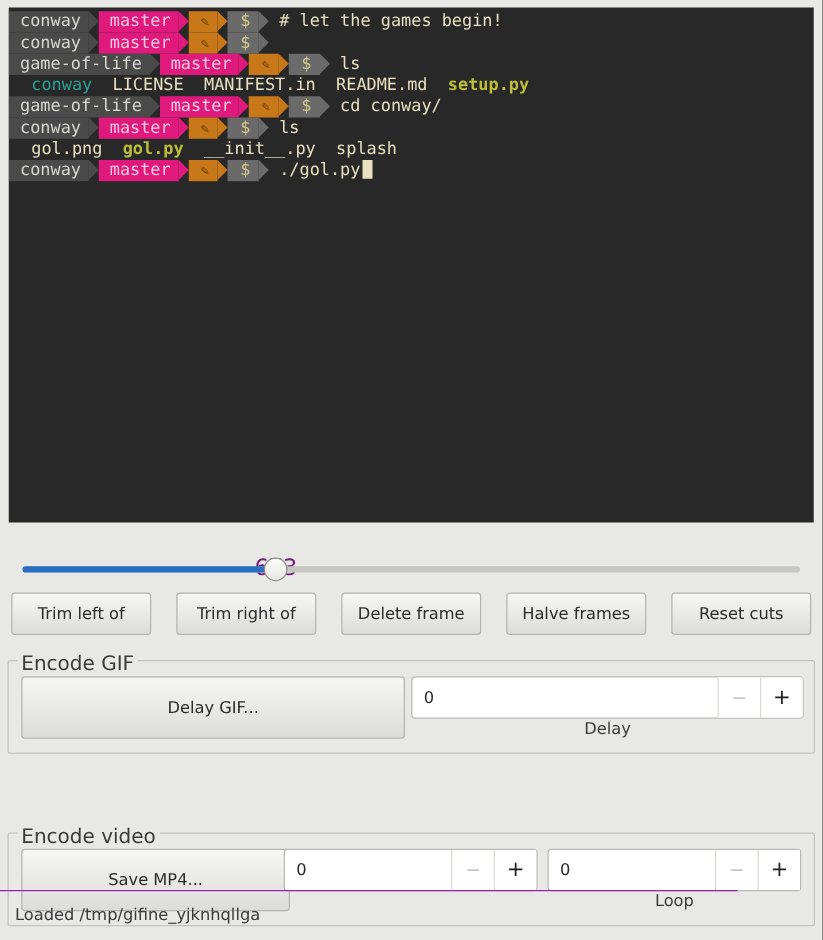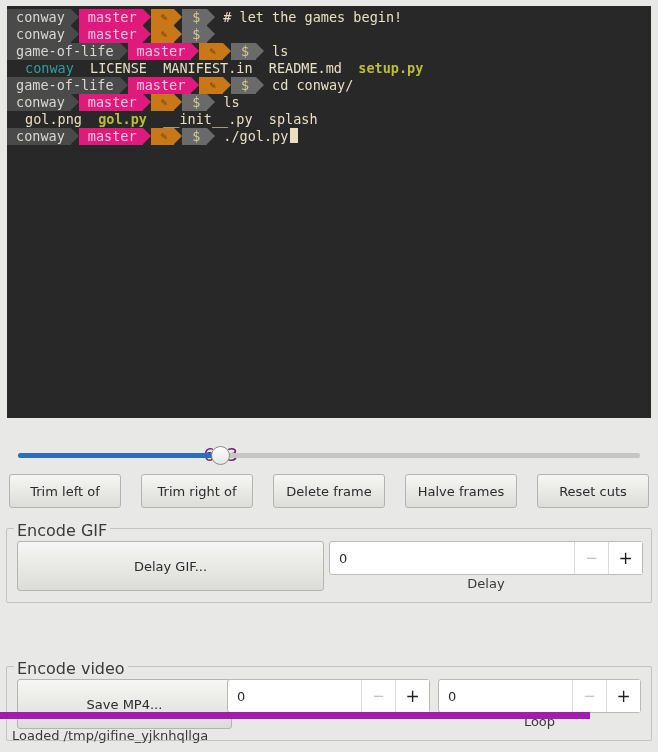--- a/index.html
+++ b/index.html
@@ -231,21 +231,21 @@
   #loop-spin { left: 431px; top: 12px; width: 203px; }
   #loop-label { left: 431px; top: 47px; width: 203px; }
 
   
   #statusbar {
     position: absolute;
     left: 0;
     top: 712px;
     width: 590px;
     height: 40px;
-    border-top: 7px solid #a21caf;
+    border-top: 1px solid #a21caf;
     box-sizing: border-box;
     display: flex;
     align-items: center;
     padding-left: 12px;
     font-size: 13px;
     color: #3a3a3a;
   }
 </style>
 </head>
 <body>

